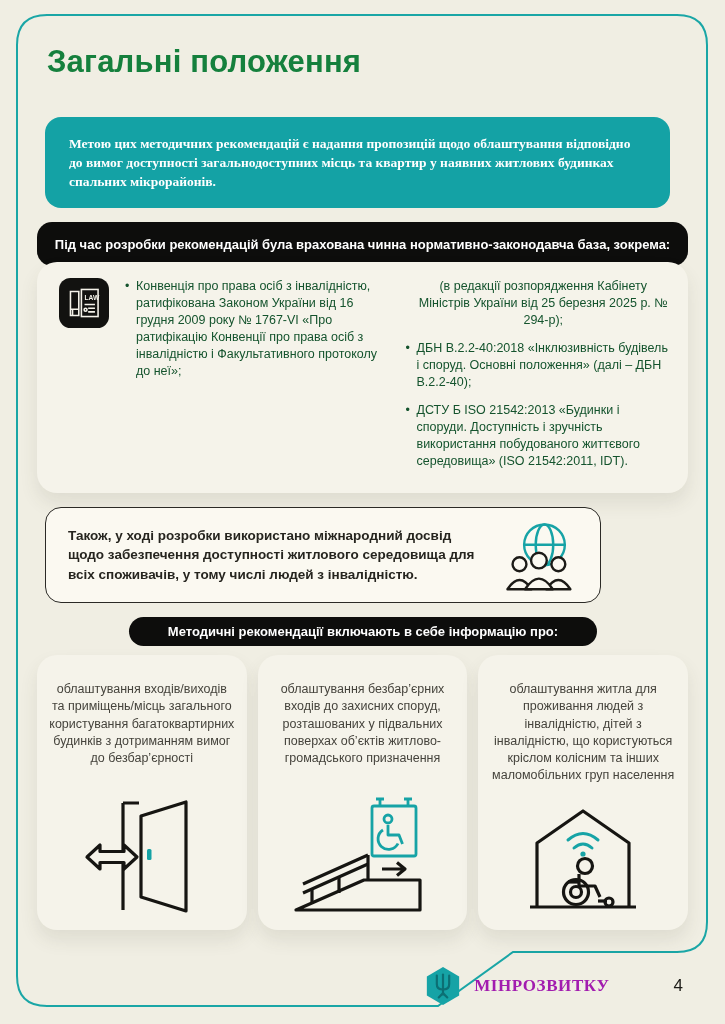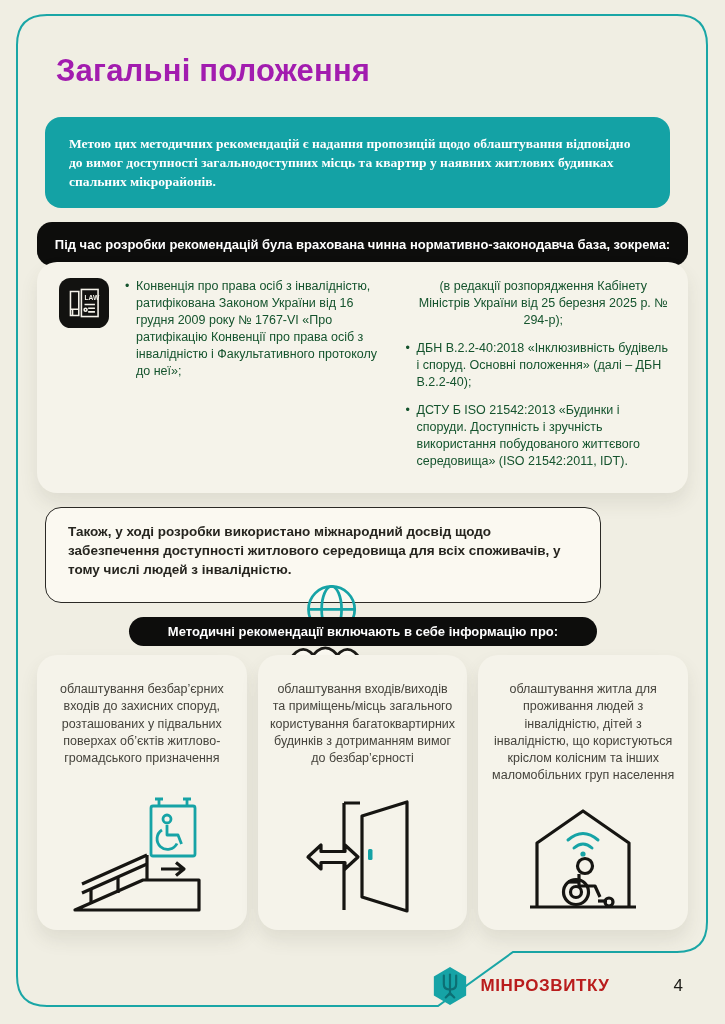--- a/index.html
+++ b/index.html
@@ -3,22 +3,22 @@
 <meta charset="utf-8">
 <style>
   html,body{margin:0;padding:0;background:#e9e6da;}
   .page{
     position:relative;width:725px;height:1024px;margin:0 auto;
     background:#f0eee3;overflow:hidden;
     font-family:"Liberation Sans",sans-serif;color:#403e38;
   }
   .border-svg{position:absolute;left:0;top:0;width:725px;height:1024px;pointer-events:none;}
   .page-title{
-    position:absolute;left:45px;top:42px;margin:11px;
-    font-size:31px;font-weight:bold;color:#a21caf;letter-spacing:.2px;
+    position:absolute;left:45px;top:42px;margin:2px;
+    font-size:31px;font-weight:bold;color:#15803d;letter-spacing:.2px;
   }
   .intro-box{
     position:absolute;left:45px;top:117px;width:625px;height:91px;
     background:#14a2a5;border-radius:16px;box-sizing:border-box;
     padding:16px 24px;display:flex;align-items:center;font-family:Liberation Serif, serif;
   }
   .intro-box p{margin:0;color:#ffffff;font-weight:bold;font-size:13.5px;line-height:1.42;}
   .pill{
     position:absolute;background:#0d0d0c;color:#fff;border-radius:15px;
     font-weight:bold;font-size:13px;text-align:center;
@@ -38,42 +38,42 @@
   .legal-col{flex:1 1 0;font-size:12.5px;line-height:1.36;color:#14532d;}
   .legal-col.left{margin-right:16px;}
   .legal-col ul{list-style:none;margin:0;padding:0;}
   .legal-col li{position:relative;padding-left:11px;margin-bottom:11px;}
   .legal-col li::before{content:"•";position:absolute;left:0;top:0;}
   .legal-col p.cont{margin:0 0 11px 11px;text-align:center;}
   .note-box{
     position:absolute;left:45px;top:507px;width:556px;height:96px;
     background:#fbf9f1;border:1.6px solid #2b2a26;border-radius:16px;
     box-sizing:border-box;padding:14px 20px 14px 22px;
-    display:flex;align-items:center;flex-direction:column;
+    display:flex;align-items:center;
   }
   .note-box p{margin:0;flex:1 1 auto;font-weight:bold;font-size:13.5px;line-height:1.42;color:#26251f;padding-right:18px;}
   .note-icon{flex:0 0 84px;height:74px;}
   .cards-row{
     position:absolute;left:37px;top:655px;width:651px;height:275px;
     display:flex;gap:11px;
   }
   .info-card{
     flex:1 1 0;box-sizing:border-box;border-radius:20px;
     display:flex;flex-direction:column;align-items:center;justify-content:space-between;
     padding:26px 12px 14px 12px;
   }
   .info-card p{margin:0;text-align:center;font-size:12.5px;line-height:1.38;color:#45433c;max-width:190px;}
   .card-icon{width:150px;height:126px;}
   .footer{
     position:absolute;left:0;top:964px;width:705px;height:44px;
     display:flex;align-items:center;justify-content:flex-end;
   }
   .brand{display:flex;align-items:center;}
   .brand-logo{width:38px;height:42px;margin-right:12px;}
-  .brand-name{font-weight:bold;font-size:17px;letter-spacing:.6px;color:#b91c1c;}
+  .brand-name{font-weight:bold;font-size:17px;letter-spacing:.6px;color:#a21caf;font-family:Liberation Serif, serif;}
   .page-number{font-size:17px;color:#1c1b17;margin-left:64px;margin-right:22px;}
 </style>
 </head>
 <body>
 
 <div class="page">
 
   <svg class="border-svg" viewBox="0 0 725 1024">
     <path d="M47 15 H677 Q707 15 707 45 V922 Q707 952 677 952 H513 L438 1006 H47 Q17 1006 17 976 V45 Q17 15 47 15 Z" fill="none" stroke="#1aa6a6" stroke-width="2"></path>
   </svg>
@@ -129,47 +129,47 @@
         <path d="M31 77 Q46 54 61 77 Z"></path>
       </g>
     </svg>
   </div>
 
   <div class="pill pill-contents">Методичні рекомендації включають в себе інформацію про:</div>
 
   <div class="cards-row">
 
     <div class="panel info-card">
+      <p>облаштування входів/виходів та приміщень/місць загального користування багатоквартирних будинків з дотриманням вимог до безбар’єрності</p>
+      <svg class="card-icon" viewBox="0 0 150 126">
+        <g stroke="#161512" fill="none" stroke-width="3.2" stroke-linejoin="round">
+          <path d="M56 13 H72 M56 13 V120"></path>
+          <path d="M74 26 L119 12 V121 L74 107 Z"></path>
+          <path d="M20 67 L33 55 V61.5 H57 V55 L70 67 L57 79 V72.5 H33 V79 Z" fill="#f5f3ea"></path>
+        </g>
+        <rect x="80" y="59" width="4.5" height="11" rx="1.5" fill="#14a2a5"></rect>
+      </svg>
+    </div>
+
+    <div class="panel info-card">
       <p>облаштування безбар’єрних входів до захисних споруд, розташованих у підвальних поверхах об’єктів житлово-громадського призначення</p>
       <svg class="card-icon" viewBox="0 0 150 126">
         <g stroke="#16a3a6" fill="none" stroke-width="2.8" stroke-linejoin="round">
           <rect x="84" y="16" width="44" height="50" rx="2"></rect>
           <path d="M92 16 V9 M120 16 V9 M88 9 h8 M116 9 h8"></path>
           <circle cx="100" cy="29" r="4"></circle>
           <path d="M100 35 v10 h11 l3.5 9"></path>
           <path d="M95 40 a10.5 10.5 0 1 0 15 13.5"></path>
         </g>
         <g stroke="#161512" fill="none" stroke-width="3.2" stroke-linejoin="round">
           <path d="M8 120 L76 90 H132 V120 Z"></path>
           <path d="M15 103 L80 74 M15 94 L80 65"></path>
           <path d="M24 114 V99 M51 103 V87 M80 90 V65"></path>
           <path d="M94 79 H116 M109 72.5 L117 79 L109 85.5"></path>
         </g>
-      </svg>
-    </div>
-
-    <div class="panel info-card">
-      <p>облаштування входів/виходів та приміщень/місць загального користування багатоквартирних будинків з дотриманням вимог до безбар’єрності</p>
-      <svg class="card-icon" viewBox="0 0 150 126">
-        <g stroke="#161512" fill="none" stroke-width="3.2" stroke-linejoin="round">
-          <path d="M56 13 H72 M56 13 V120"></path>
-          <path d="M74 26 L119 12 V121 L74 107 Z"></path>
-          <path d="M20 67 L33 55 V61.5 H57 V55 L70 67 L57 79 V72.5 H33 V79 Z" fill="#f5f3ea"></path>
-        </g>
-        <rect x="80" y="59" width="4.5" height="11" rx="1.5" fill="#14a2a5"></rect>
       </svg>
     </div>
 
     <div class="panel info-card">
       <p>облаштування житла для проживання людей з інвалідністю, дітей з інвалідністю, що користуються кріслом колісним та інших маломобільних груп населення</p>
       <svg class="card-icon" viewBox="0 0 150 126">
         <g stroke="#161512" fill="none" stroke-width="3.2" stroke-linejoin="round">
           <path d="M29 117 V53 L75 21 L121 53 V117"></path>
           <path d="M22 117 H128"></path>
         </g>

